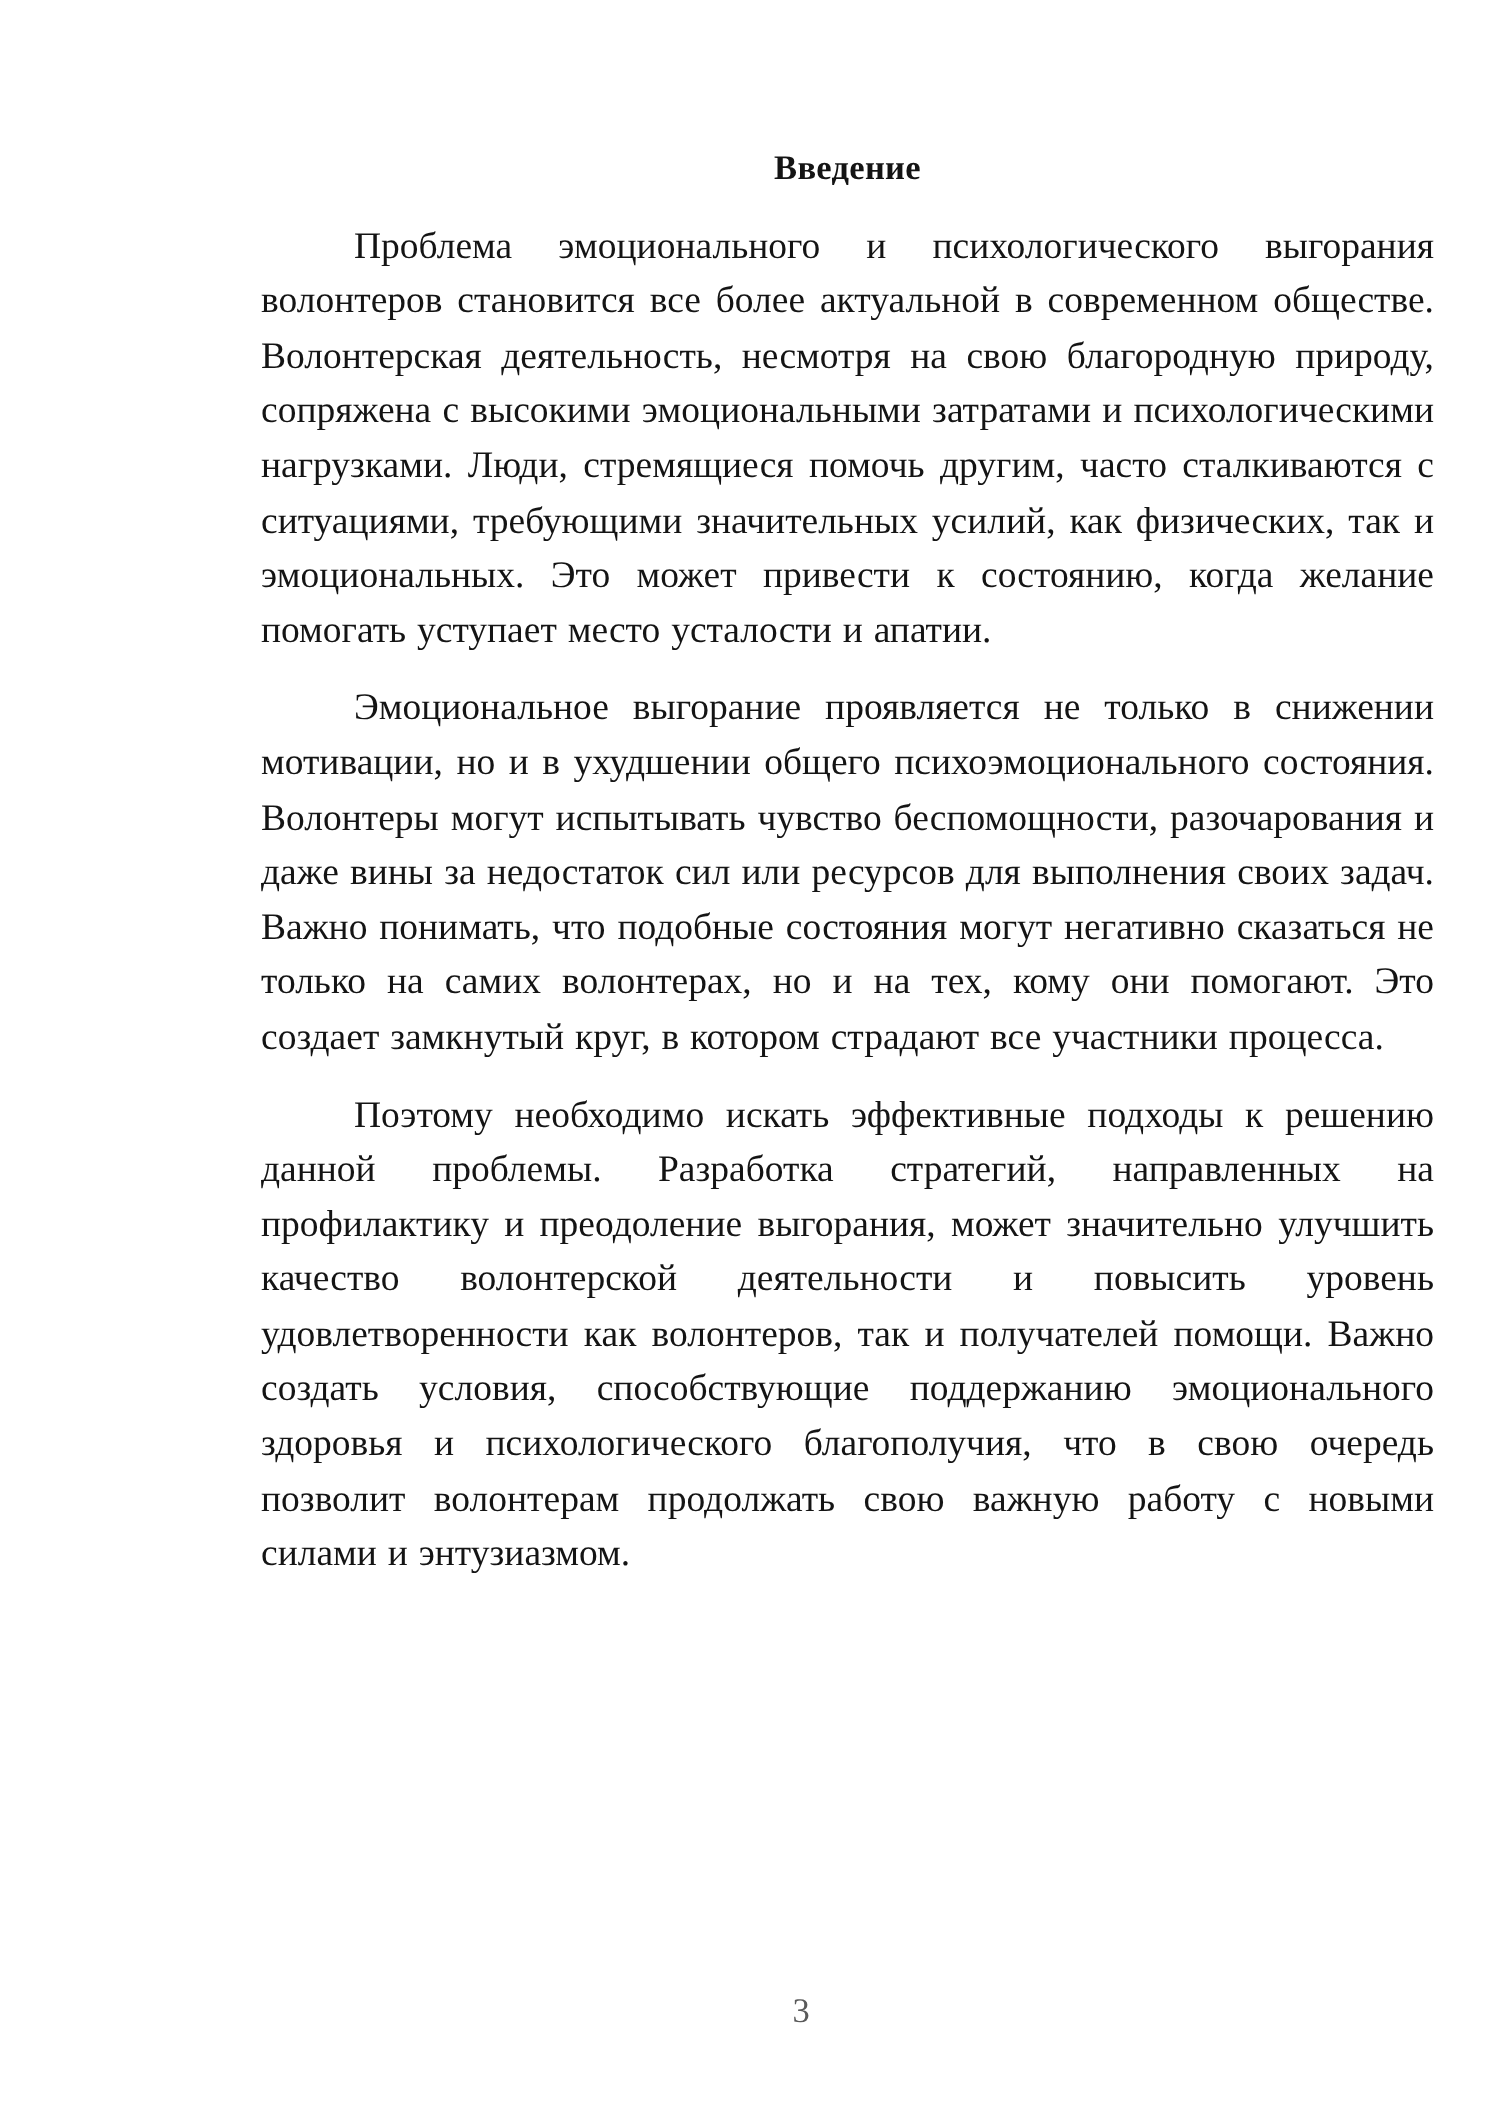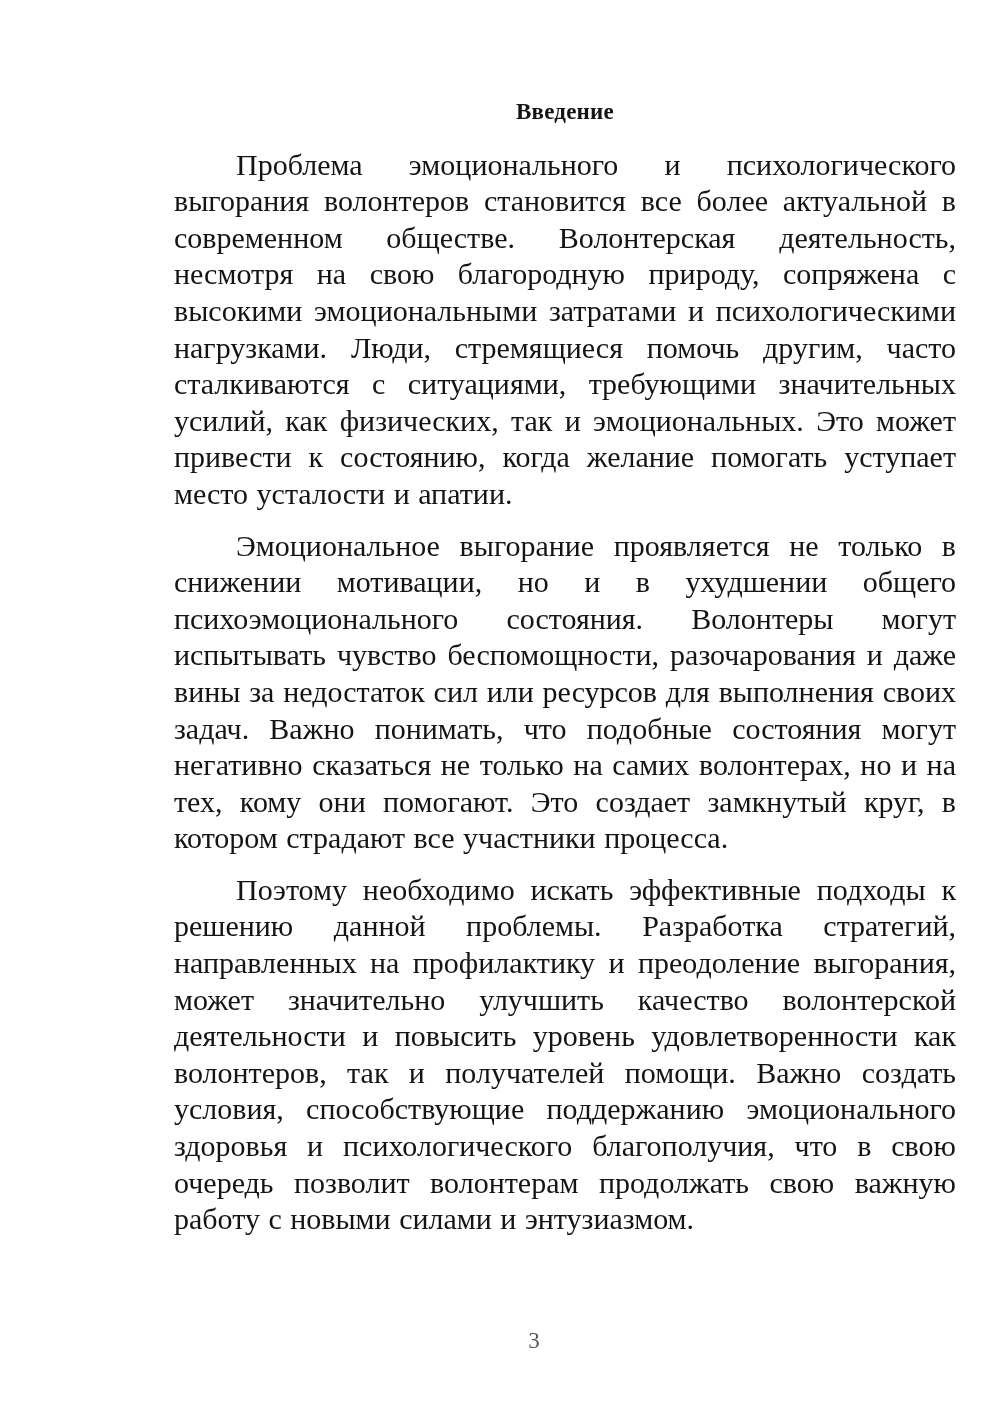--- a/index.html
+++ b/index.html
@@ -27,21 +27,21 @@
   .doc-title {
     margin: 0 0 16px 0;
     font-size: 23px;
     font-weight: bold;
     line-height: 36.6px;
     text-align: center;
     letter-spacing: 0.2px;
   }
   .body-par {
     margin: 0 0 15px 0;
-    font-size: 30px;
+    font-size: 25px;
     line-height: 36.6px;
     text-align: justify;
     text-indent: 62px;
     word-spacing: 1px;
   }
   .page-footer {
     position: absolute;
     top: 1326px;
     left: 143px;
     width: 782px;

